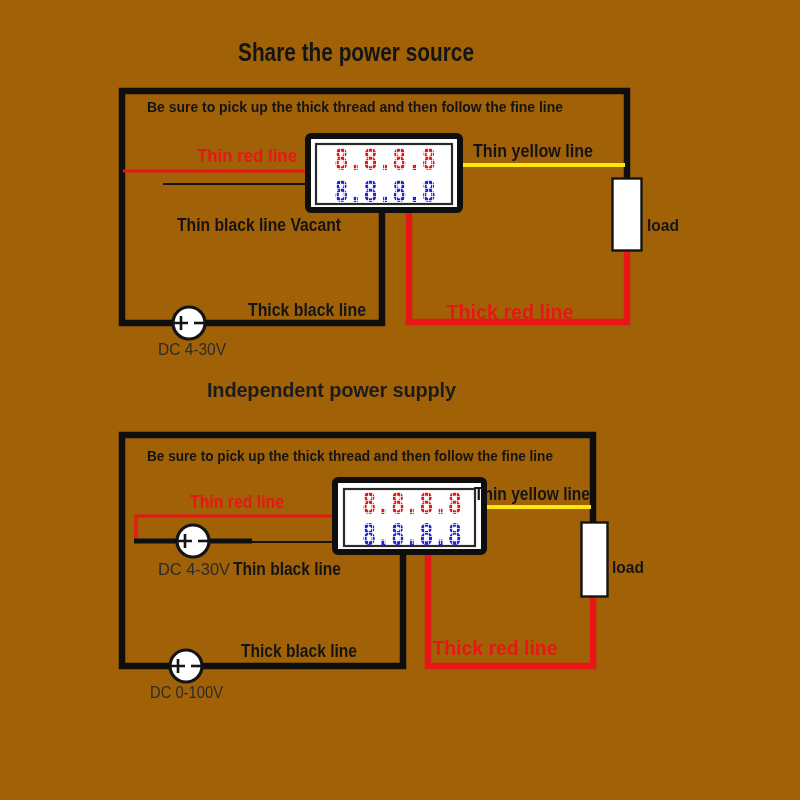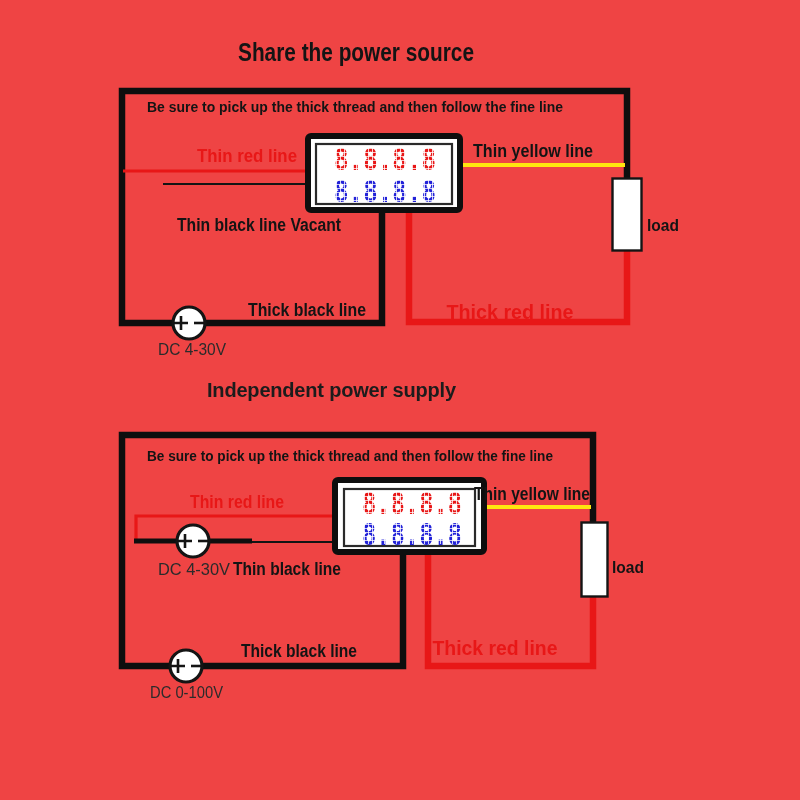--- a/index.html
+++ b/index.html
@@ -1,16 +1,16 @@
 <!DOCTYPE html>
 <html><head>
 <meta charset="utf-8">
 <style>
   html,body{margin:0;padding:0;background:#fefefe;width:800px;height:800px;overflow:hidden;}
-  #stage{position:relative;width:800px;height:800px;background:#ef4444;}
+  #stage{position:relative;width:800px;height:800px;background:#a16207;}
   svg{display:block;}
   text{user-select:none;}
   
   .fT1{font-family:"Liberation Sans",sans-serif;font-weight:bold;font-size:25px;fill:#141414;}
   .fT2{font-family:"Liberation Sans",sans-serif;font-weight:bold;font-size:20px;fill:#1c1c1c;letter-spacing:1px;}
   .fNote{font-family:"Liberation Sans",sans-serif;font-weight:bold;font-size:15px;fill:#141414;}
   .fLbl{font-family:"Liberation Sans",sans-serif;font-weight:bold;font-size:18px;fill:#141414;}
   .fLbl19{font-family:"Liberation Sans",sans-serif;font-weight:bold;font-size:19px;}
   .fThick{font-family:"Liberation Sans",sans-serif;font-weight:bold;font-size:21px;}
   .fLoad{font-family:"Liberation Sans",sans-serif;font-weight:bold;font-size:17px;fill:#141414;}

